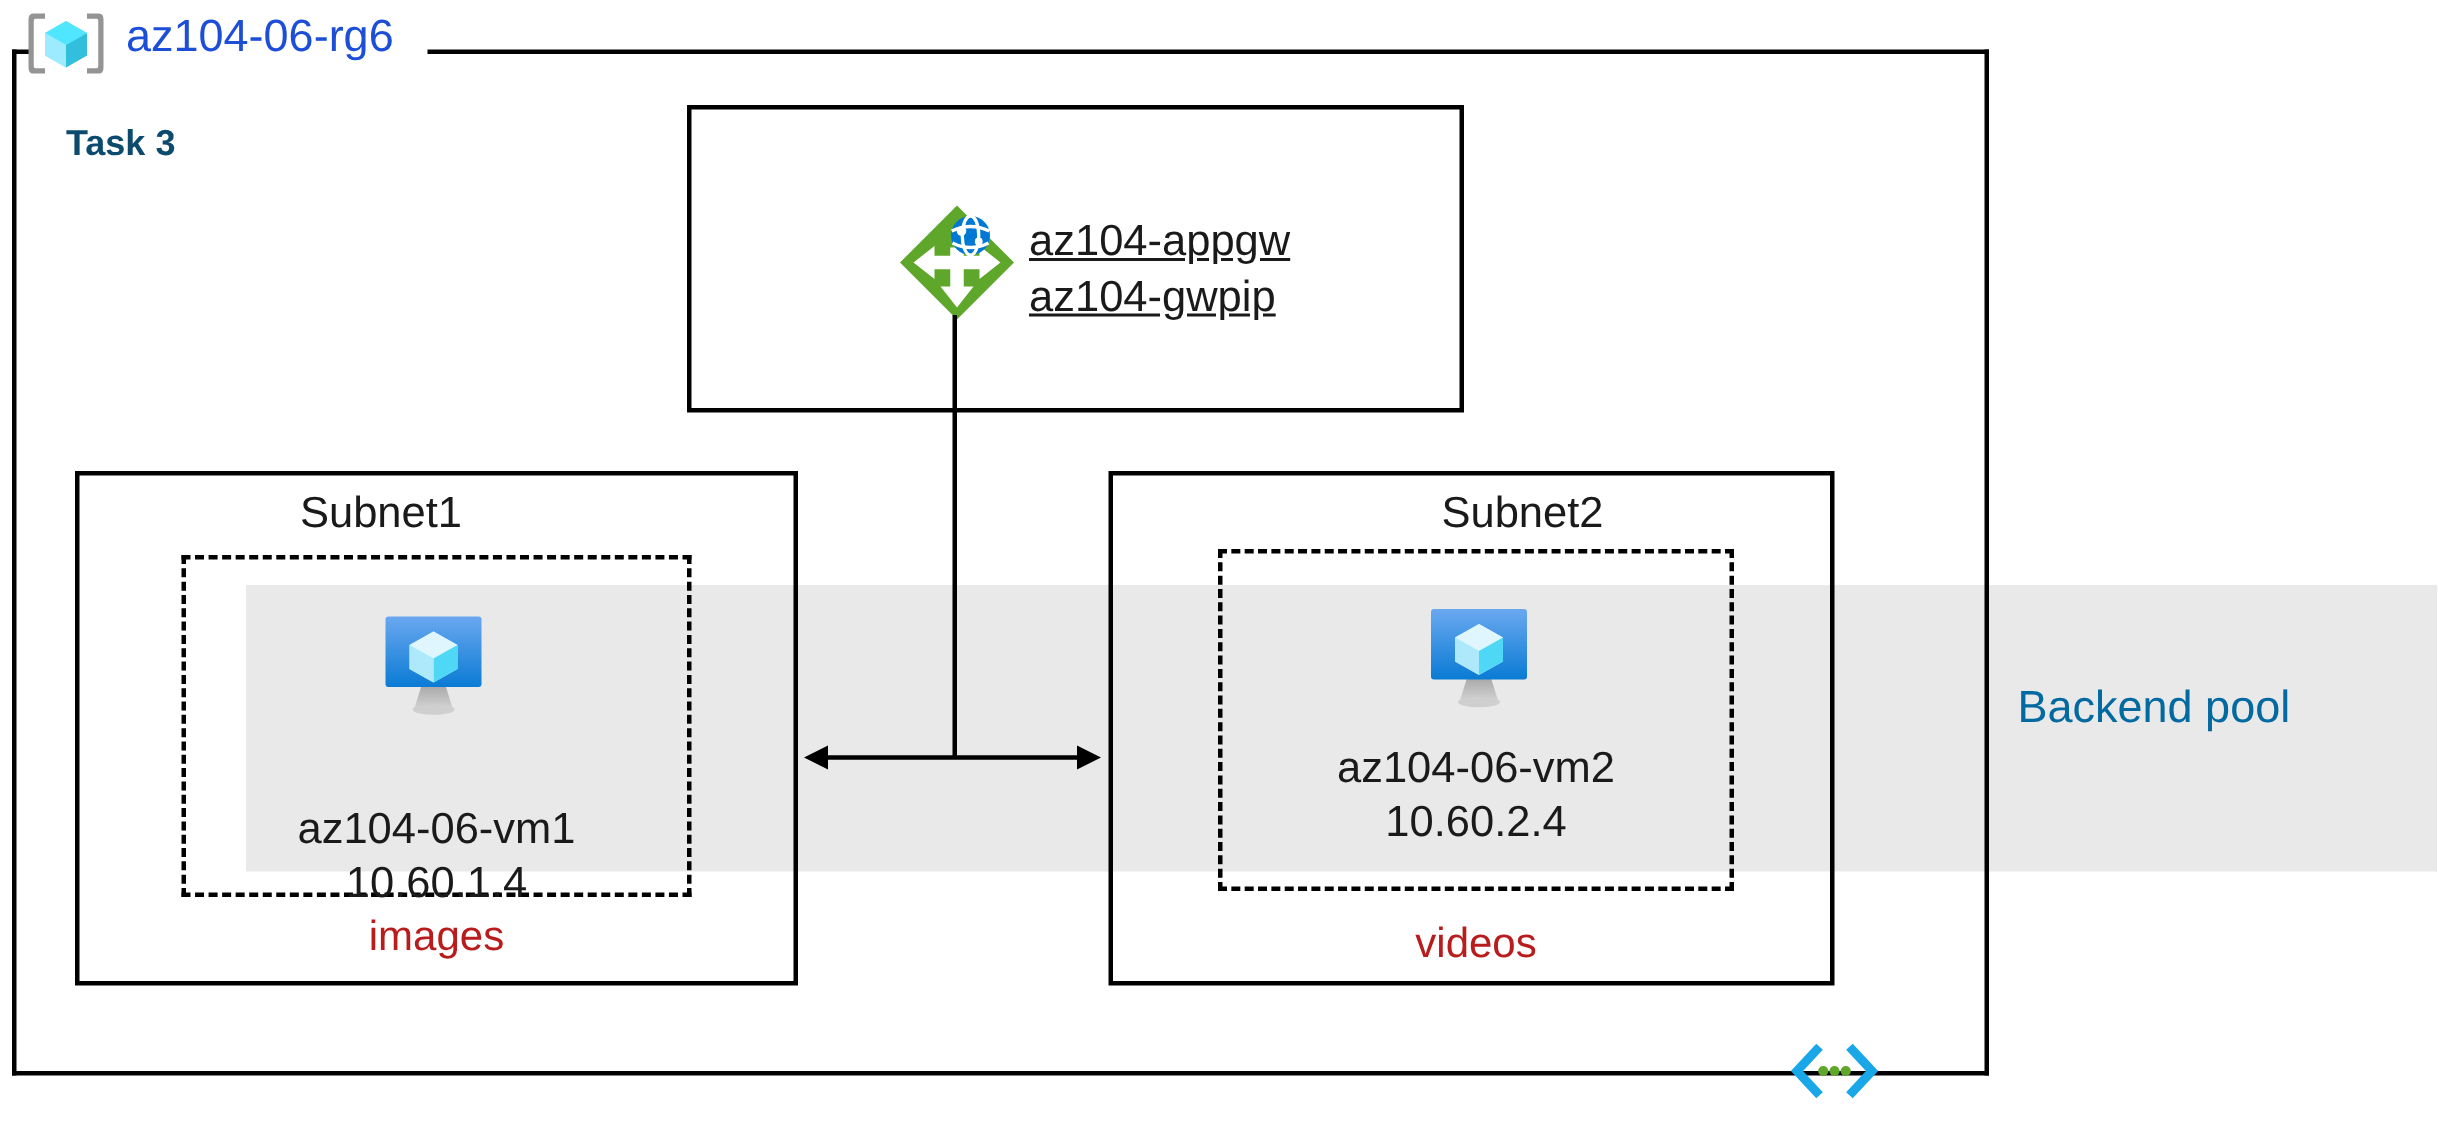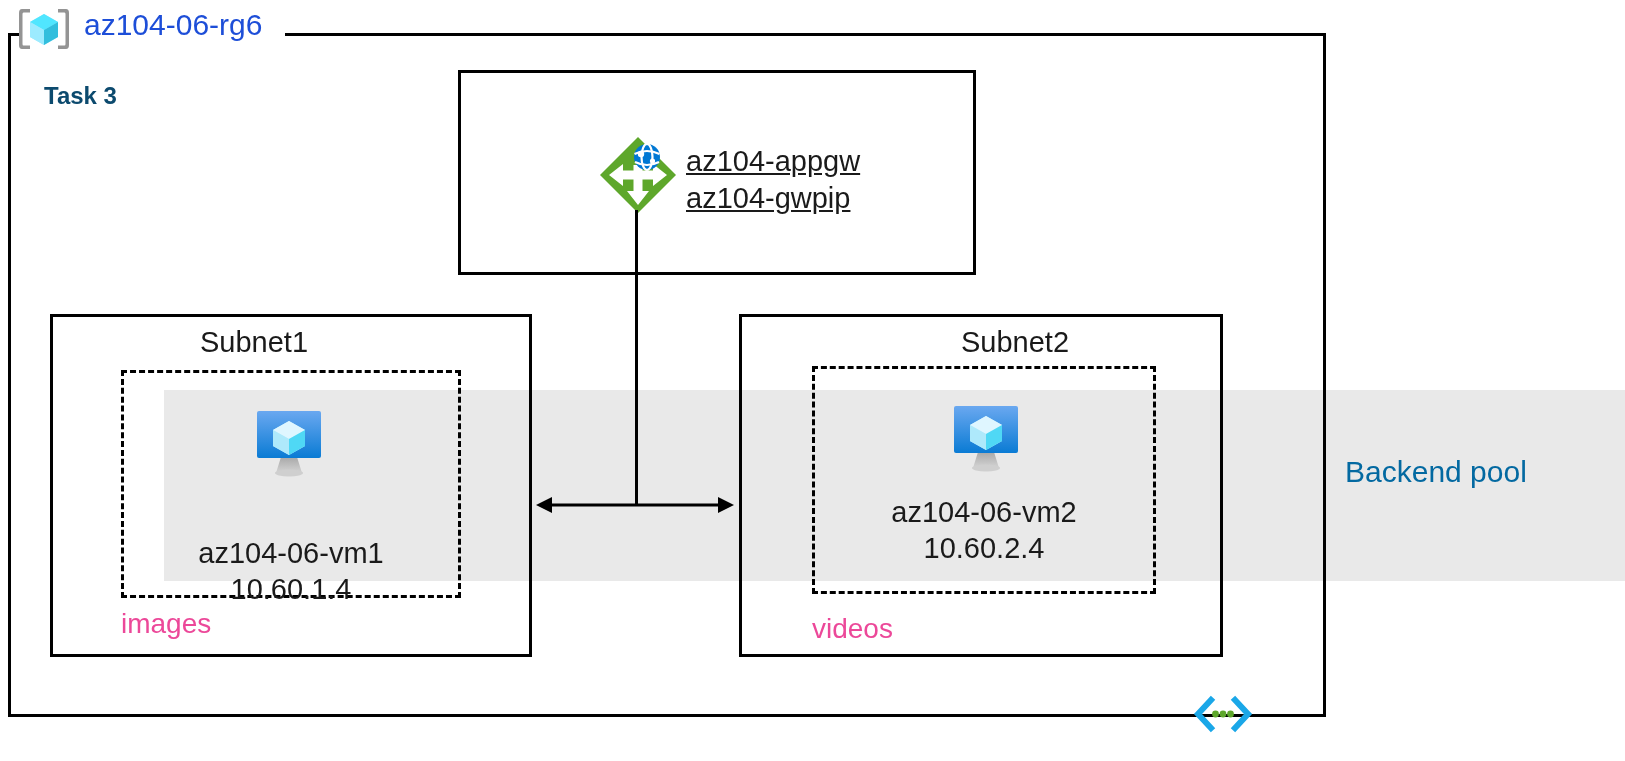--- a/index.html
+++ b/index.html
@@ -140,22 +140,22 @@
     line-height: 1.24;
     white-space: nowrap;
   }
   .vm-text-1 { left: 121px; top: 500px; width: 340px; margin-top: 36px; }
   .vm-text-2 { left: 812px; top: 495px; width: 344px; }
 
   
   .tier-label {
     position: absolute;
     font-size: 28px;
-    color: #ec4899;
-    text-align: left;
+    color: #b91c1c;
+    text-align: center;
     white-space: nowrap;
   }
   .tier-1 { left: 121px; top: 608px; width: 340px; }
   .tier-2 { left: 812px; top: 613px; width: 344px; }
 
   
   .appgw-icon { position: absolute; left: 597px; top: 135px; width: 82px; height: 80px; }
   .appgw-labels {
     position: absolute;
     left: 686px;

